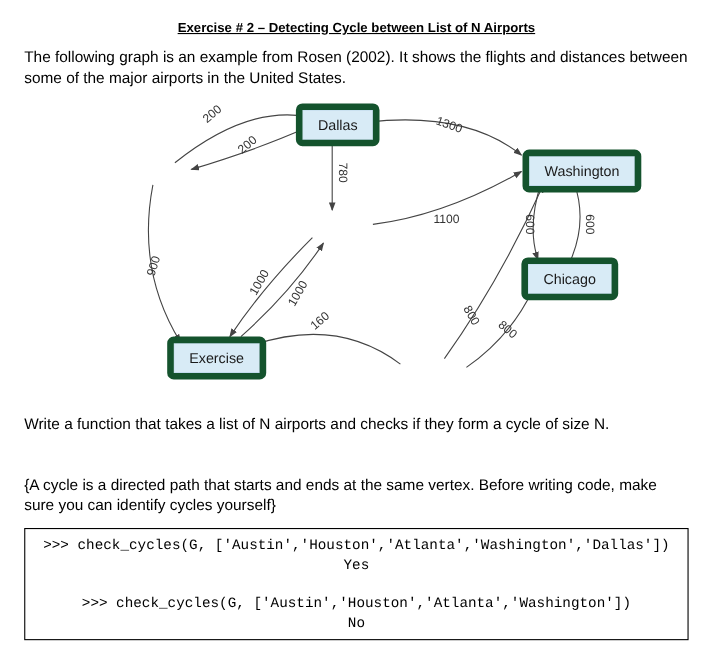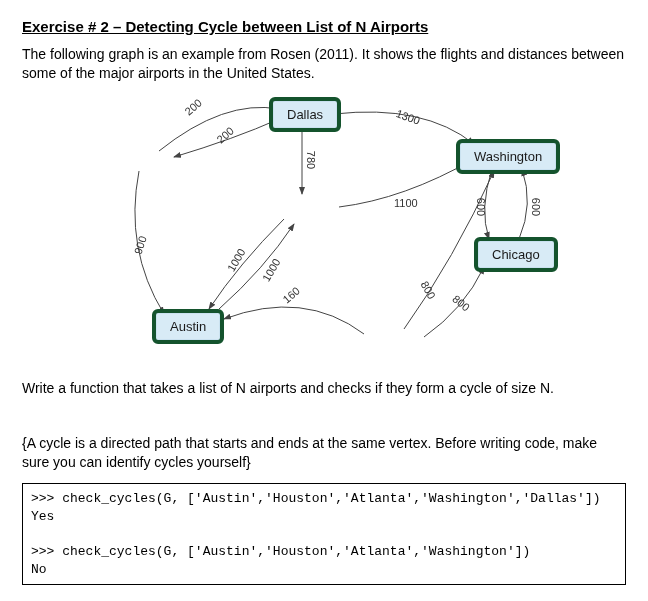--- a/index.html
+++ b/index.html
@@ -8,37 +8,38 @@
     font-family: Arial, Helvetica, sans-serif;
     font-size: 14px;
     color: #000;
     width: 648px;
     box-sizing: border-box;
     background: #fff;
   }
   .title {
     font-weight: bold;
     text-decoration: underline;
-    font-size: 15px;
+    font-size: 12px;
     margin-bottom: 10px;
+    text-align: center;
   }
   .intro {
     line-height: 1.35;
     margin-bottom: 6px;
   }
   .graph-wrap {
     position: relative;
     width: 600px;
     height: 280px;
     margin: 4px auto 10px auto;
   }
   .node {
     position: absolute;
     background: #d8ebf6;
-    border: 4px solid #14532d;
+    border: 6px solid #14532d;
     border-radius: 6px;
     padding: 6px 14px;
     font-size: 13px;
     color: #1a1a1a;
     box-shadow: 0 0 0 0.5px #bcd8ea inset;
     z-index: 3;
   }
   svg.edges {
     position: absolute;
     inset: 0;
@@ -70,28 +71,29 @@
     margin-bottom: 12px;
     margin-top: 36px;
   }
   .codebox {
     border: 1px solid #000;
     padding: 6px 8px;
     font-family: "Courier New", Courier, monospace;
     font-size: 13px;
     line-height: 1.35;
     white-space: pre-wrap;
+    text-align: center;
   }
 </style>
 </head>
 <body>
 
 <div class="title">Exercise # 2 – Detecting Cycle between List of N Airports</div>
 
-<div class="intro">The following graph is an example from Rosen (2011). It shows the flights and distances between some of the major airports in the United States.</div>
+<div class="intro">The following graph is an example from Rosen (2002). It shows the flights and distances between some of the major airports in the United States.</div>
 
 <div class="graph-wrap">
 
   <svg class="edges" viewBox="0 0 600 280">
     <defs>
       <marker id="arr" markerWidth="8" markerHeight="8" refX="7" refY="3" orient="auto">
         <path d="M0,0 L8,3 L0,6 Z" fill="#444"></path>
       </marker>
     </defs>
 
@@ -127,23 +129,23 @@
   <span class="edge-label rot90" style="left:448px;top:112px">600</span>
   <span class="edge-label rot90" style="left:503px;top:112px">600</span>
   <span class="edge-label rot-75" style="left:107px;top:150px">900</span>
   <span class="edge-label rot-60" style="left:200px;top:165px">1000</span>
   <span class="edge-label rot-60" style="left:235px;top:175px">1000</span>
   <span class="edge-label rot-40" style="left:258px;top:200px">160</span>
   <span class="edge-label rot60" style="left:395px;top:195px">800</span>
   <span class="edge-label rot40" style="left:428px;top:208px">800</span>
 
   <div class="node" style="left:245px;top:8px">Dallas</div>
-  <div class="node" style="left:432px;top:50px">Washington</div>
+  <div class="node" style="left:451px;top:50px">Washington</div>
   <div class="node" style="left:450px;top:148px">Chicago</div>
-  <div class="node" style="left:128px;top:220px">Austin</div>
+  <div class="node" style="left:128px;top:220px">Exercise</div>
 </div>
 
 <div class="task">Write a function that takes a list of N airports and checks if they form a cycle of size N.</div>
 <div class="hint">{A cycle is a directed path that starts and ends at the same vertex. Before writing code, make sure you can identify cycles yourself}</div>
 
 <div class="codebox"><span>&gt;&gt;&gt; check_cycles(G, ['Austin','Houston','Atlanta','Washington','Dallas'])</span>
 <span>Yes</span>
 
 <span>&gt;&gt;&gt; check_cycles(G, ['Austin','Houston','Atlanta','Washington'])</span>
 <span>No</span></div>

